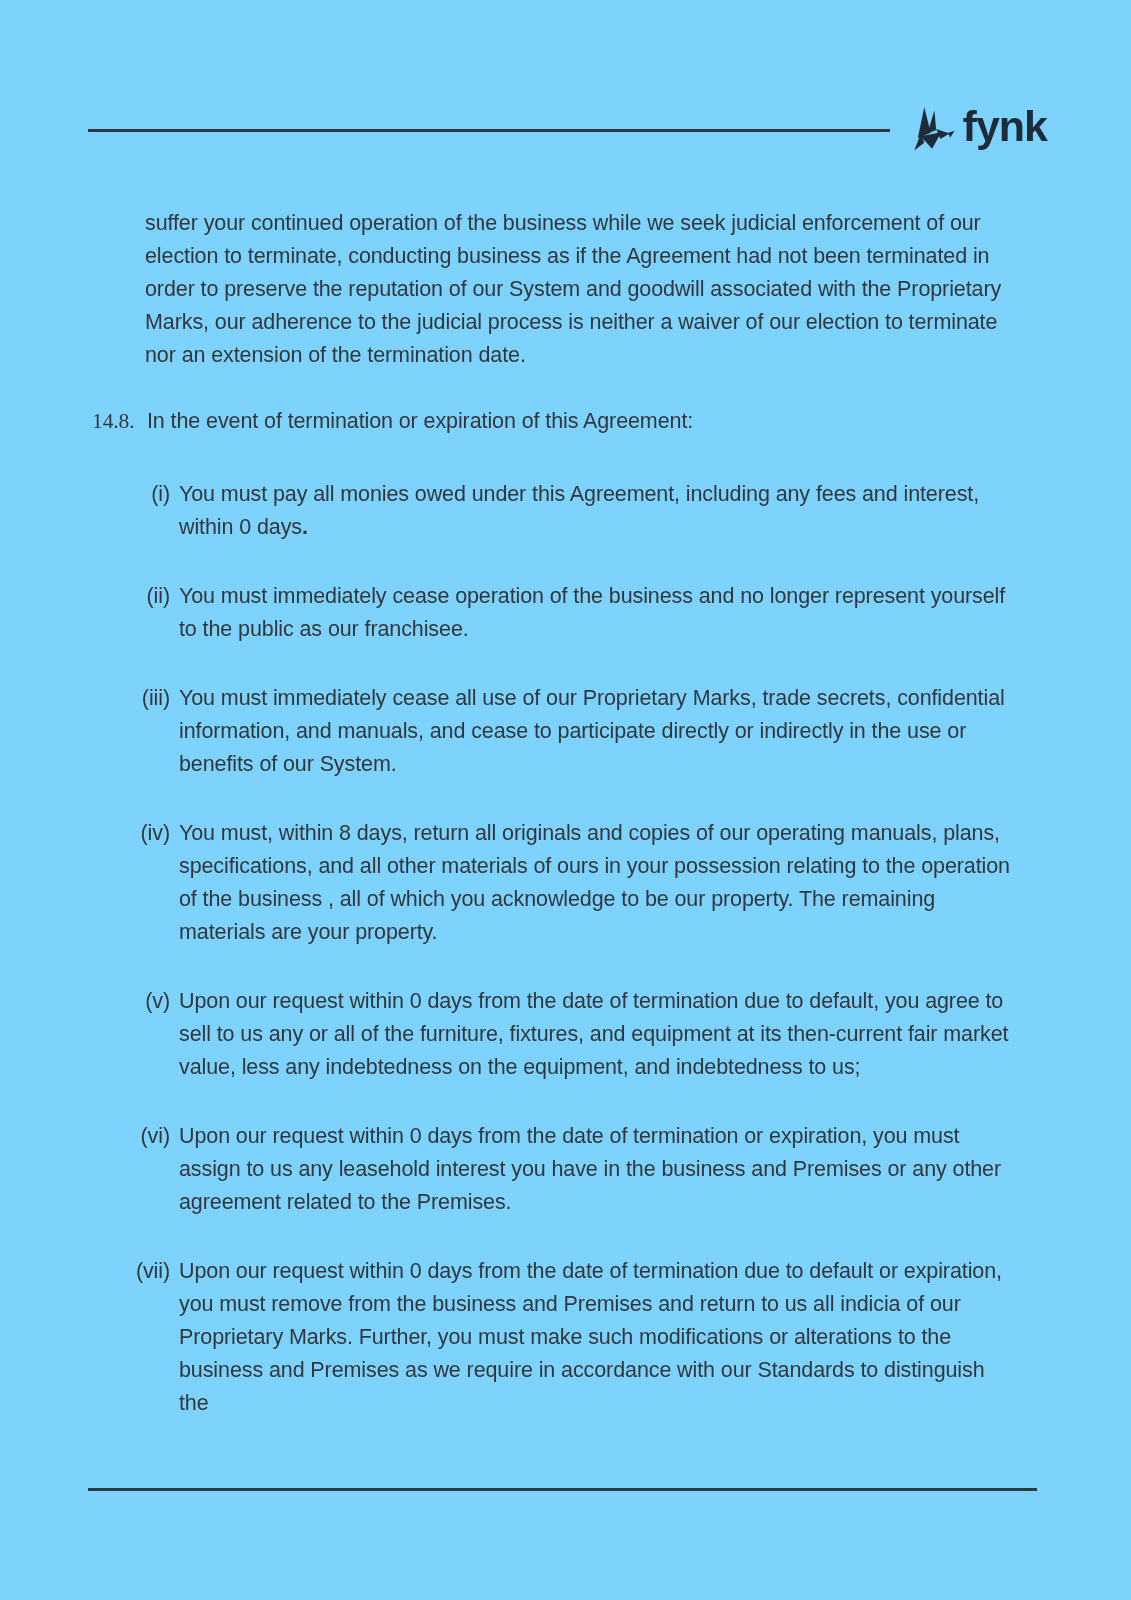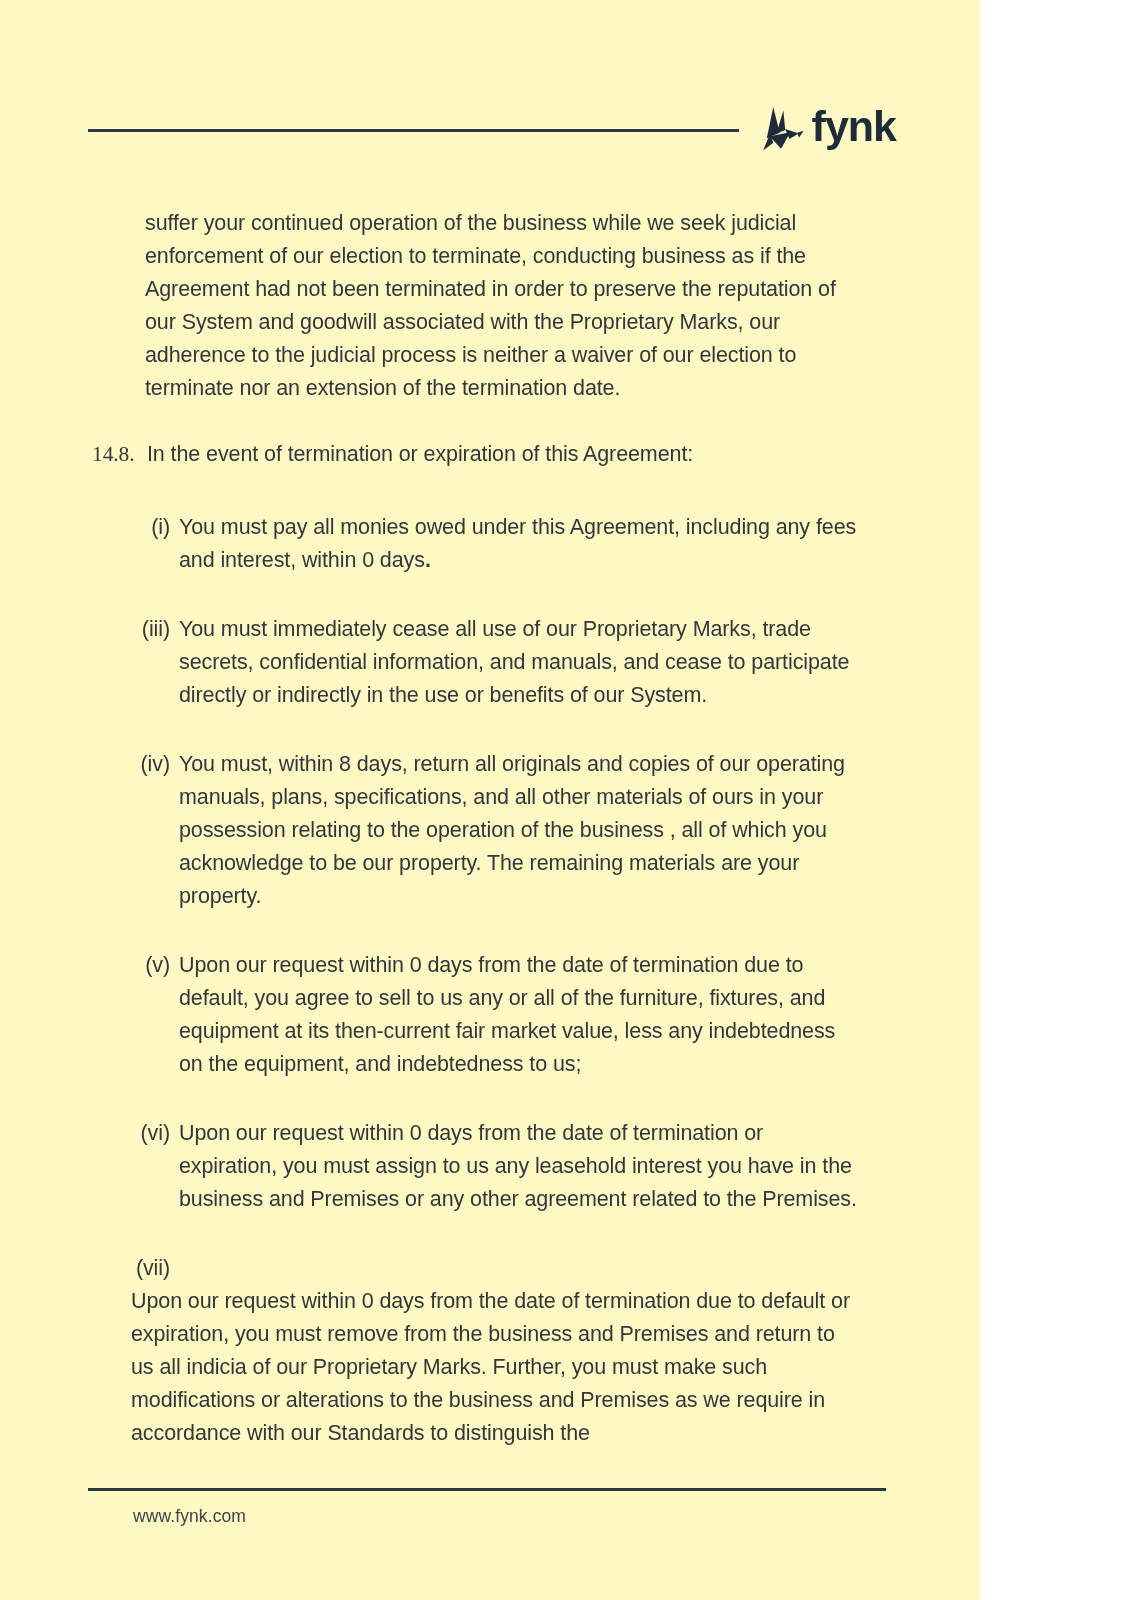--- a/index.html
+++ b/index.html
@@ -1,21 +1,21 @@
 <!DOCTYPE html>
 <html><head>
 <meta charset="utf-8">
 <style>
   * { margin: 0; padding: 0; box-sizing: border-box; }
   html, body { background: #ffffff; }
   .page {
     position: relative;
-    width: 980px;
+    width: 1131px;
     height: 1600px;
-    background: #fef9c3;
+    background: #7dd3fc;
     font-family: "Liberation Sans", sans-serif;
     color: #32373d;
     overflow: hidden;
   }
 
   
   .header {
     position: absolute;
     top: 96px;
     left: 88px;
@@ -71,21 +71,21 @@
   }
   .section-text { flex: 1; }
 
   .term-list {
     margin: 40px 118px 0 122px;
   }
   .term-item {
     display: flex;
     margin-bottom: 36px;
   }
-  .term-item:last-child { margin-bottom: 0; flex-direction: column; }
+  .term-item:last-child { margin-bottom: 0; }
   .item-label {
     width: 48px;
     flex-shrink: 0;
     text-align: right;
   }
   .item-text {
     flex: 1;
     margin-left: 9px;
   }
   .bold-suffix { font-weight: 700; }
@@ -143,20 +143,24 @@
       <span class="section-text">In the event of termination or expiration of this Agreement:</span>
     </div>
 
     <div class="term-list">
 
       <div class="term-item">
         <span class="item-label">(i)</span>
         <div class="item-text"><span>You must pay all monies owed under this Agreement, including any fees and interest, within 0 days</span><span class="bold-suffix">.</span></div>
       </div>
 
+      <div class="term-item">
+        <span class="item-label">(ii)</span>
+        <div class="item-text"><span>You must immediately cease operation of the business and no longer represent yourself to the public as our franchisee.</span><span class="bold-suffix"></span></div>
+      </div>
 
       <div class="term-item">
         <span class="item-label">(iii)</span>
         <div class="item-text"><span>You must immediately cease all use of our Proprietary Marks, trade secrets, confidential information, and manuals, and cease to participate directly or indirectly in the use or benefits of our System.</span><span class="bold-suffix"></span></div>
       </div>
 
       <div class="term-item">
         <span class="item-label">(iv)</span>
         <div class="item-text"><span>You must, within 8 days, return all originals and copies of our operating manuals, plans, specifications, and all other materials of ours in your possession relating to the operation of the business , all of which you acknowledge to be our property. The remaining materials are your property.</span><span class="bold-suffix"></span></div>
       </div>
@@ -174,16 +178,15 @@
       <div class="term-item">
         <span class="item-label">(vii)</span>
         <div class="item-text"><span>Upon our request within 0 days from the date of termination due to default or expiration, you must remove from the business and Premises and return to us all indicia of our Proprietary Marks. Further, you must make such modifications or alterations to the business and Premises as we require in accordance with our Standards to distinguish the</span><span class="bold-suffix"></span></div>
       </div>
 
     </div>
   </div>
 
   <div class="footer">
     <div class="footer-rule"></div>
-    <div class="footer-text">www.fynk.com</div>
   </div>
 
 </div>
 
 </body></html>

